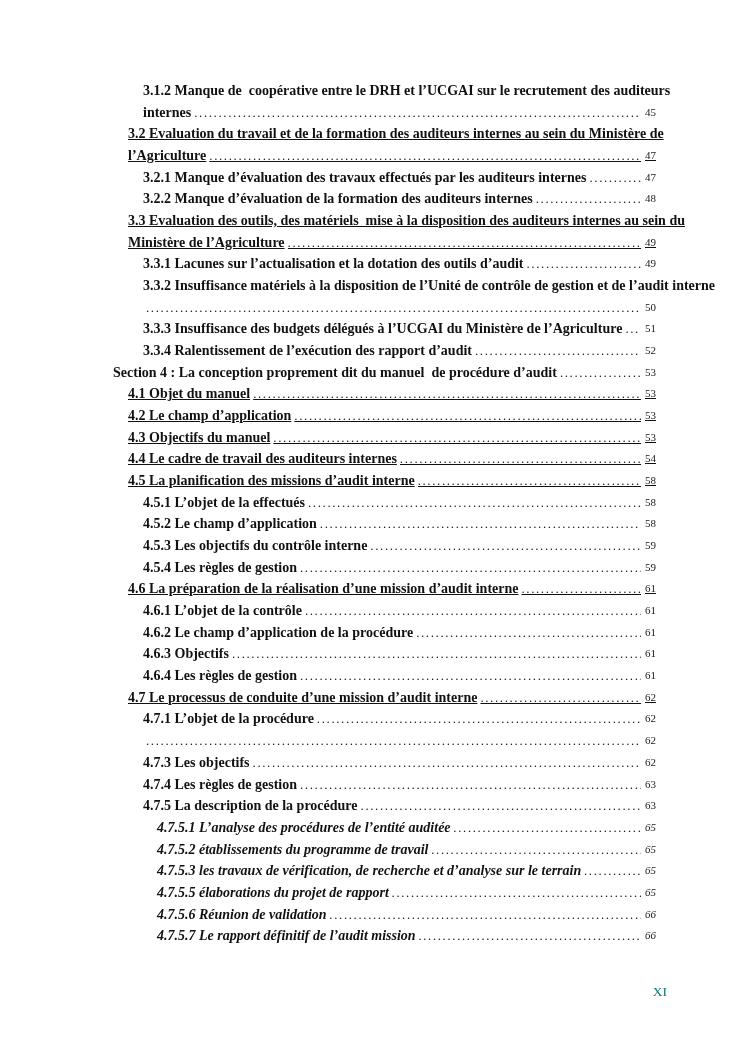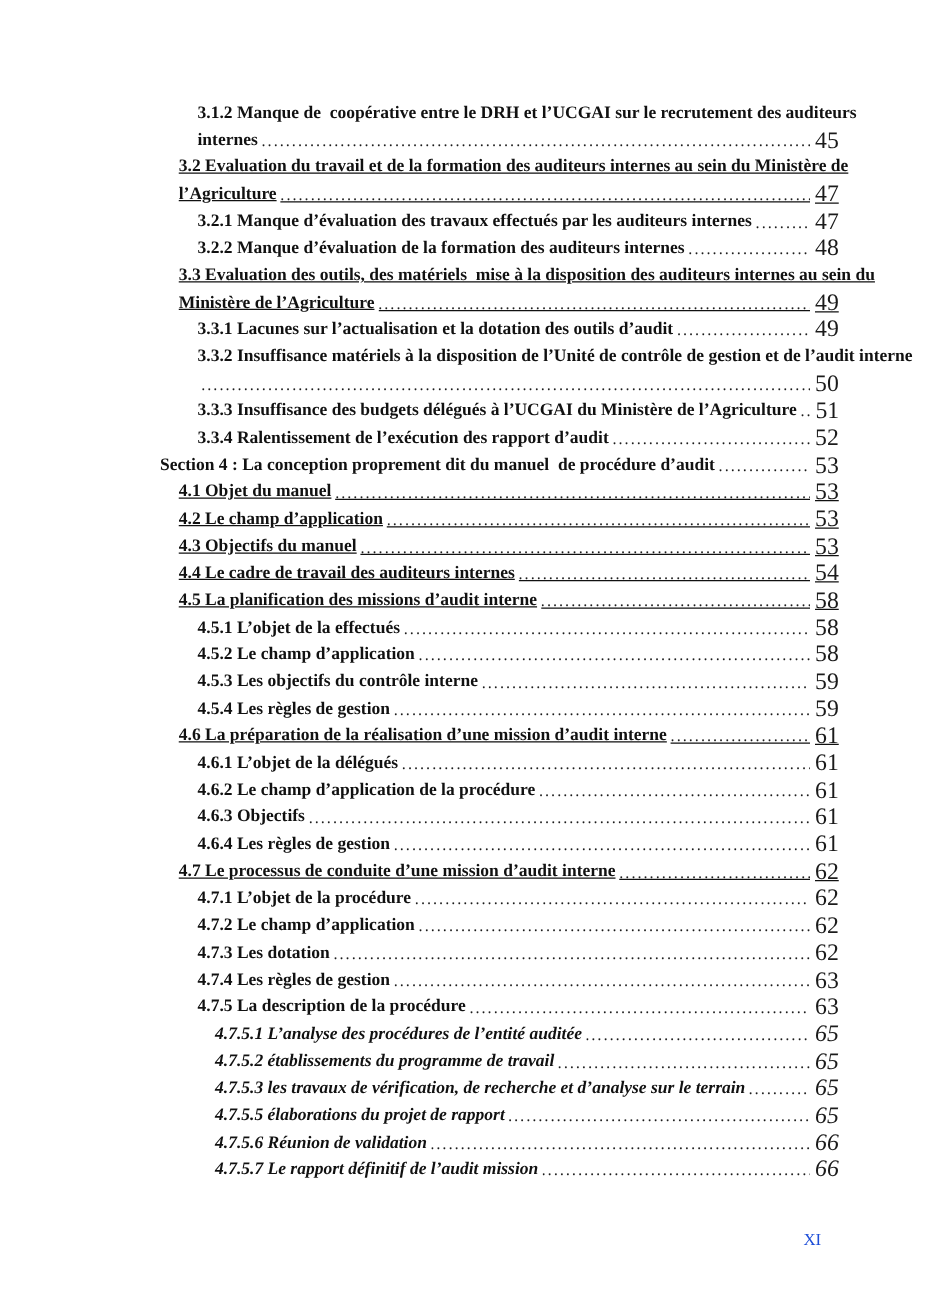--- a/index.html
+++ b/index.html
@@ -10,21 +10,21 @@
   body {
     width: 744px;
     height: 1053px;
     position: relative;
     font-family: "Liberation Serif", "DejaVu Serif", serif;
     color: #111111;
     overflow: hidden;
   }
   .toc {
     position: absolute;
-    left: 128px;
+    left: 113px;
     top: 80px;
     width: 543px;
   }
   .entry {
     font-weight: bold;
     font-size: 14px;
     line-height: 21.67px;
   }
   .entry.lvl0 { padding-left: 0; }
   .entry.lvl1 { padding-left: 15px; text-decoration: underline; }
@@ -51,31 +51,31 @@
     font-size: 13px;
     letter-spacing: 1.6px;
     color: #1b1b1b;
   }
   .leader::after {
     content: "..........................................................................................................................................................................................................";
   }
   .pg {
     flex: 0 0 auto;
     font-weight: 400;
-    font-size: 19px;
+    font-size: 11px;
     white-space: pre;
     color: #1b1b1b;
   }
   .footer {
     position: absolute;
     top: 984px;
-    right: 87px;
+    right: 77px;
     font-weight: 400;
     font-size: 13.5px;
-    color: #1d4ed8;
+    color: #0f766e;
   }
 </style>
 </head>
 <body>
 
 <div class="page">
   <div class="toc" id="toc">
       <div class="entry lvl2">
         <div class="toc-line">3.1.2 Manque de  coopérative entre le DRH et l’UCGAI sur le recrutement des auditeurs</div>
         <div class="toc-row">
@@ -215,21 +215,21 @@
       </div>
       <div class="entry lvl1">
         <div class="toc-row">
           <span class="txt">4.6 La préparation de la réalisation d’une mission d’audit interne</span>
           <span class="leader"></span>
           <span class="pg">61</span>
         </div>
       </div>
       <div class="entry lvl2">
         <div class="toc-row">
-          <span class="txt">4.6.1 L’objet de la délégués</span>
+          <span class="txt">4.6.1 L’objet de la contrôle</span>
           <span class="leader"></span>
           <span class="pg">61</span>
         </div>
       </div>
       <div class="entry lvl2">
         <div class="toc-row">
           <span class="txt">4.6.2 Le champ d’application de la procédure</span>
           <span class="leader"></span>
           <span class="pg">61</span>
         </div>
@@ -257,28 +257,27 @@
       </div>
       <div class="entry lvl2">
         <div class="toc-row">
           <span class="txt">4.7.1 L’objet de la procédure</span>
           <span class="leader"></span>
           <span class="pg">62</span>
         </div>
       </div>
       <div class="entry lvl2">
         <div class="toc-row">
-          <span class="txt">4.7.2 Le champ d’application</span>
           <span class="leader"></span>
           <span class="pg">62</span>
         </div>
       </div>
       <div class="entry lvl2">
         <div class="toc-row">
-          <span class="txt">4.7.3 Les dotation</span>
+          <span class="txt">4.7.3 Les objectifs</span>
           <span class="leader"></span>
           <span class="pg">62</span>
         </div>
       </div>
       <div class="entry lvl2">
         <div class="toc-row">
           <span class="txt">4.7.4 Les règles de gestion</span>
           <span class="leader"></span>
           <span class="pg">63</span>
         </div>

